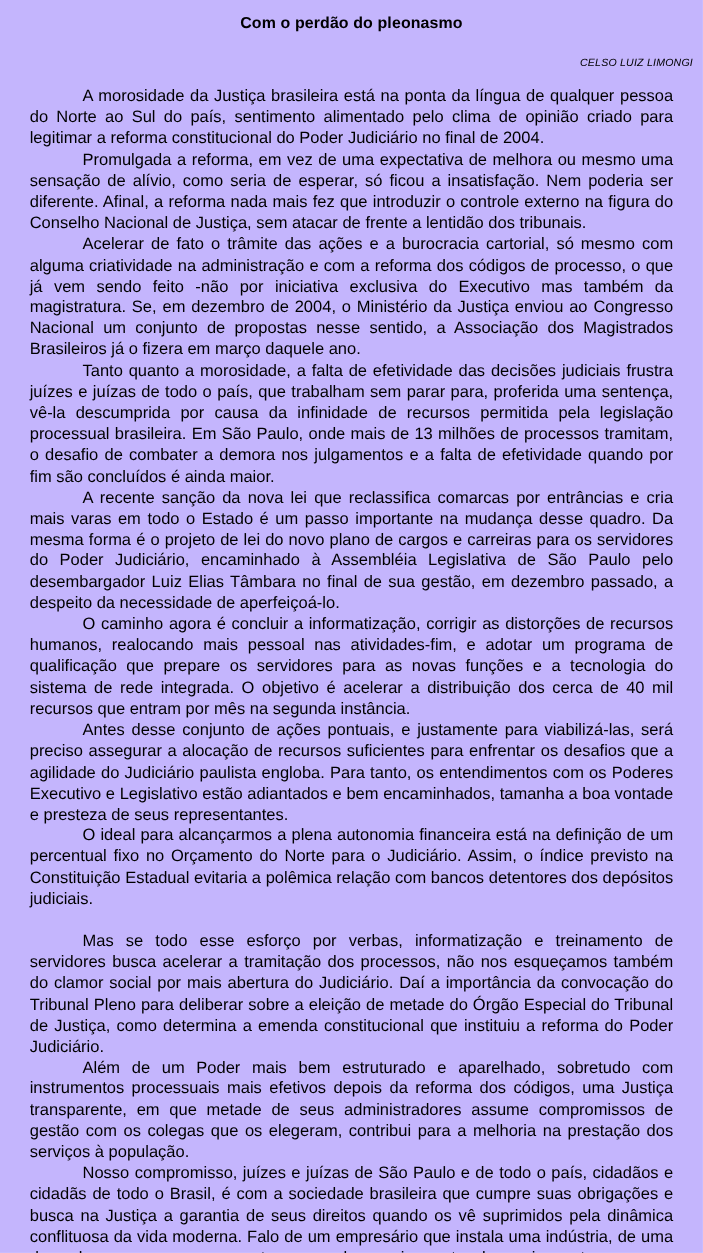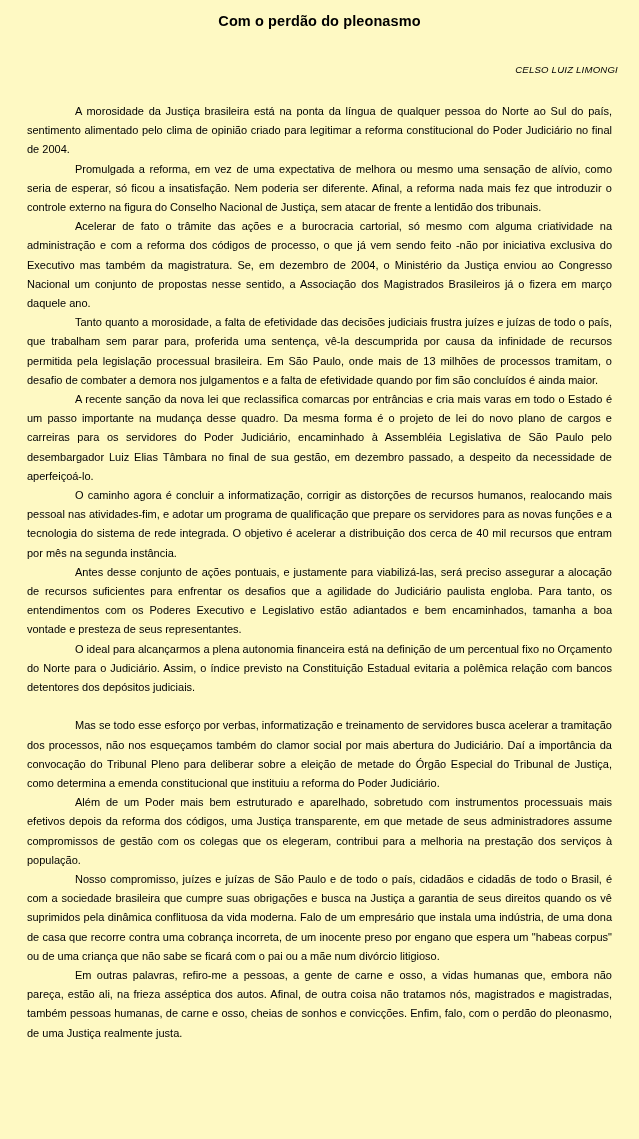--- a/index.html
+++ b/index.html
@@ -9,50 +9,50 @@
     background: #ffffff;
   }
   body {
     font-family: "Liberation Sans", sans-serif;
     color: #000000;
   }
   .page {
     position: relative;
     width: 639px;
     height: 1139px;
-    background: #fef9c3;
+    background: #c4b5fd;
     overflow: hidden;
     box-sizing: border-box;
     padding: 0;
   }
   .doc-title {
     font-size: 14.5px;
     font-weight: bold;
     text-align: center;
     margin: 0;
     padding: 12px 28px 0 28px;
     letter-spacing: 0.1px;
     line-height: 18px;
   }
   .byline {
     font-size: 9.6px;
     font-style: italic;
     font-weight: normal;
     text-align: right;
-    margin: 12px;
+    margin: 0;
     padding: 22px 9px 0 0;
     letter-spacing: 0.2px;
     line-height: 12px;
   }
   .body-copy {
     padding: 14px 27px 0 27px;
   }
   p.para {
     margin: 0;
-    font-size: 11px;
+    font-size: 15px;
     line-height: 19.2px;
     text-align: justify;
     text-justify: inter-word;
     text-indent: 48px;
     hyphens: none;
     word-spacing: 0px;
   }
   p.para.spaced-before {
     margin-top: 19px;
   }

